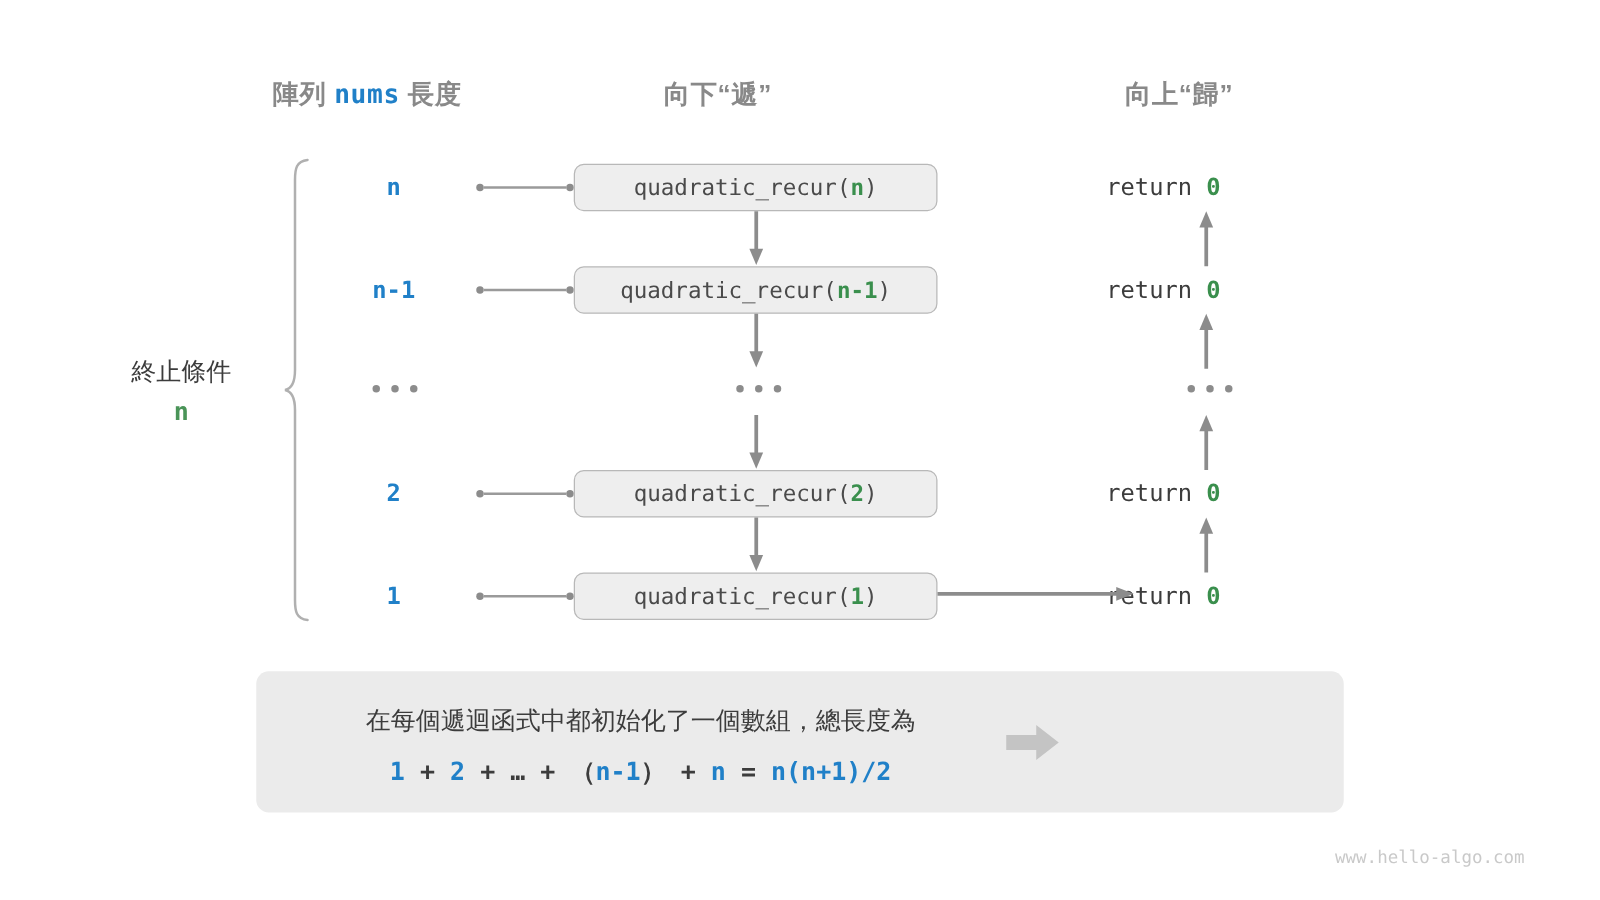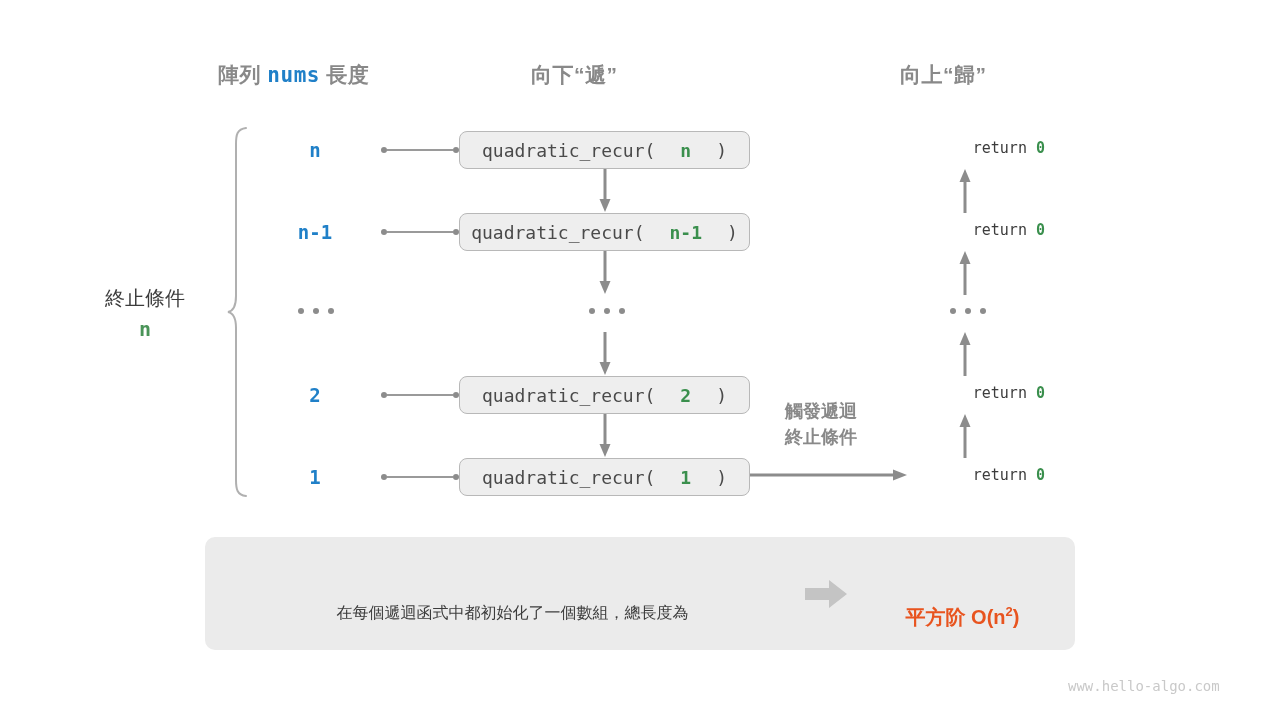--- a/index.html
+++ b/index.html
@@ -82,34 +82,33 @@
     border: 1.4px solid #b8b8b8;
     border-radius: 8px;
     display: flex;
     align-items: center;
     justify-content: center;
     font-family: "DejaVu Sans Mono", "Liberation Mono", monospace;
     font-size: 18px;
     color: #4a4a4a;
     white-space: nowrap;
     letter-spacing: 0px;
-    gap: 25px;
   }
   .fbox .arg {
     color: #3a8f4d;
     font-weight: bold;
   }
 
   
   .ret {
     font-family: "DejaVu Sans Mono", "Liberation Mono", monospace;
-    font-size: 15px;
-    color: #3c3c3c;
-    white-space: nowrap;
-    text-align: right;
+    font-size: 19px;
+    color: #3c3c3c;
+    white-space: nowrap;
+    text-align: left;
     width: 160px;
   }
   .ret .zero { color: #3a8f4d; font-weight: bold; }
 
   
   .trigger-note {
     font-size: 18px;
     font-weight: bold;
     color: #898989;
     line-height: 1.45;
@@ -129,25 +128,24 @@
     background: #8c8c8c;
   }
 
   
   .summary {
     box-sizing: border-box;
     background: #ebebeb;
     border-radius: 10px;
   }
   .summary-text {
-    font-size: 16px;
-    color: #3c3c3c;
-    white-space: nowrap;
-    text-align: center;
-    margin-top: 40px;
+    font-size: 20px;
+    color: #3c3c3c;
+    white-space: nowrap;
+    text-align: center;
   }
   .formula {
     font-family: "DejaVu Sans Mono", "Liberation Mono", monospace;
     font-size: 20px;
     font-weight: bold;
     color: #3c3c3c;
     white-space: nowrap;
     text-align: center;
   }
   .formula .b { color: #2080c8; }
@@ -346,36 +344,32 @@
     </svg>
   </div>
 
   <div class="abs" style="left:750px; top:467px;">
     <svg width="158" height="16" viewBox="0 0 158 16">
       <line x1="0" y1="8" x2="144" y2="8" stroke="#8c8c8c" stroke-width="3"></line>
       <path d="M157 8 L143 2.5 L143 13.5 Z" fill="#8c8c8c"></path>
     </svg>
   </div>
 
-  <div class="abs trigger-note" style="left:757px; top:398px; width:128px;">
-    <div>觸發遞迴</div>
-    <div>終止條件</div>
-  </div>
 
   <div class="abs summary" style="left:205px; top:537px; width:870px; height:113px;"></div>
 
   <div class="abs summary-text" style="left:215px; top:563px; width:595px;">在每個遞迴函式中都初始化了一個數組，總長度為</div>
 
+  <div class="abs formula" style="left:215px; top:604px; width:595px;">
+    <span class="b">1</span><span> + </span><span class="b">2</span><span> + </span><span>…</span><span> + </span><span>（</span><span class="b">n-1</span><span>）</span><span> + </span><span class="b">n</span><span> = </span><span class="b">n(n+1)/2</span>
+  </div>
 
   <div class="abs" style="left:805px; top:580px;">
     <svg width="42" height="28" viewBox="0 0 42 28">
       <path d="M0 8 L24 8 L24 0 L42 14 L24 28 L24 20 L0 20 Z" fill="#c4c4c4"></path>
     </svg>
   </div>
 
 
-  <div class="abs complexity-value" style="left:855px; top:604px; width:215px;">
-    <span>平方阶  </span><span>O(n</span><sup style="font-size:0.65em;">2</sup><span>)</span>
-  </div>
 
   <div class="abs watermark" style="left:1068px; top:678px;">www.hello-algo.com</div>
 
 </div>
 
 </body></html>

